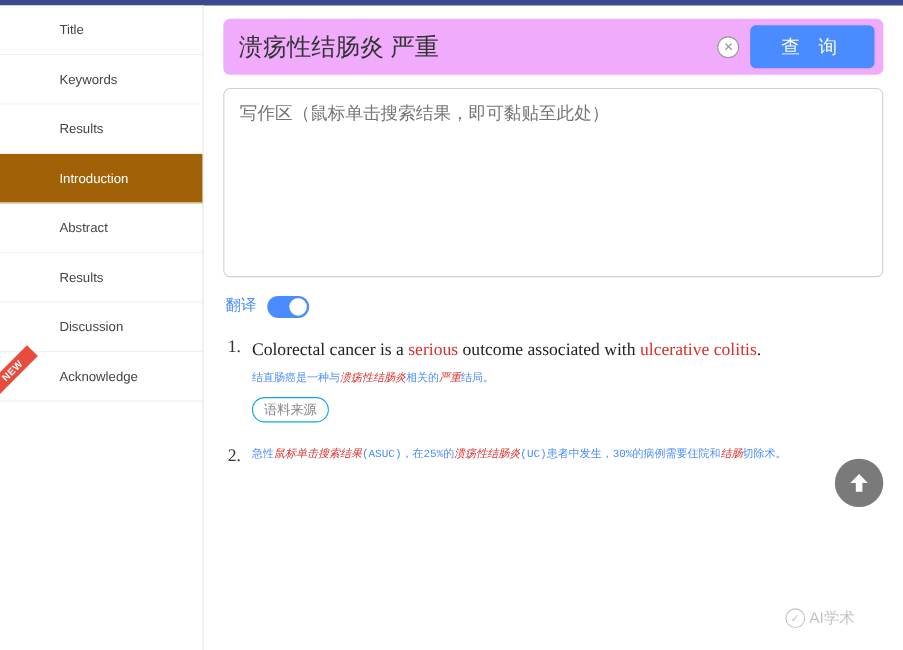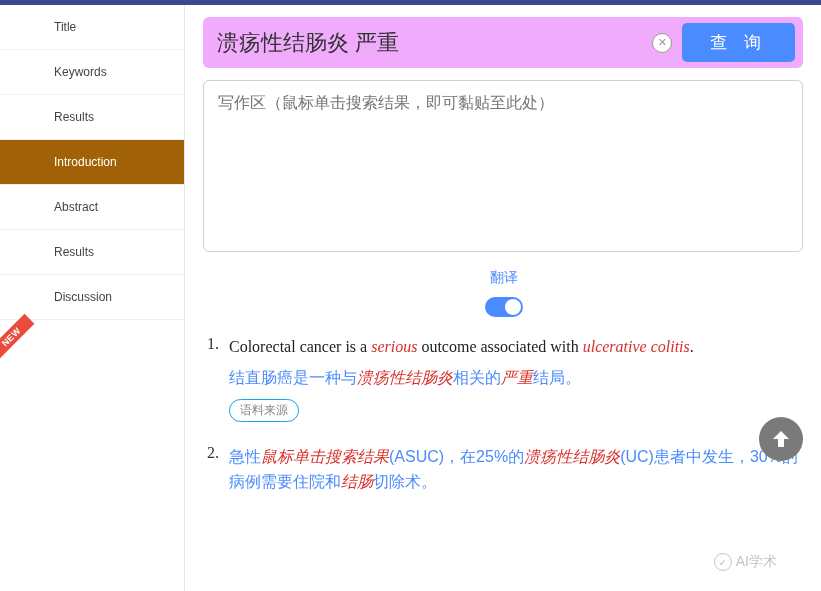--- a/index.html
+++ b/index.html
@@ -10,51 +10,52 @@
 .sidebar-item { padding: 15px 0 15px 54px; color: #444; cursor: pointer; border-bottom: 1px solid #f0f0f0; font-size: 12px; }
 .sidebar-item.active { background: #a16207; color: #fff; }
 .new-badge { position: absolute; left: 0; top: 322px; width: 0; height: 0; }
 .new-badge-ribbon { position: absolute; left: -14px; top: 8px; background: #e74c3c; color: #fff; font-size: 9px; padding: 2px 14px; transform: rotate(-45deg); font-weight: bold; letter-spacing: 0.5px; }
 .main { flex: 1; padding: 12px 18px 18px 18px; overflow-y: auto; }
 .search-row { display: flex; align-items: center; gap: 10px; background: #f0abfc; border-radius: 6px; padding: 6px 8px; }
 .search-input { flex: 1; border: none; background: transparent; font-size: 22px; color: #333; padding: 4px 6px; outline: none; font-family: inherit; }
 .clear-btn { width: 20px; height: 20px; border: 1.5px solid #999; border-radius: 50%; display: flex; align-items: center; justify-content: center; color: #999; cursor: pointer; font-size: 11px; background: #fff; }
 .query-btn { background: #4a8cff; color: #fff; border: none; padding: 8px 28px; border-radius: 5px; font-size: 17px; cursor: pointer; letter-spacing: 6px; font-family: inherit; text-align: right; }
 .writing-area { margin-top: 12px; width: 100%; height: 172px; border: 1px solid #d0d0d0; border-radius: 6px; padding: 12px 14px; font-size: 16px; color: #aaa; resize: none; font-family: inherit; outline: none; }
-.translate-row { display: flex; align-items: center; gap: 10px; margin: 14px 0 18px 2px; flex-direction: column; }
+.translate-row { display: flex; gap: 10px; margin: 14px 0 18px 2px; }
 .translate-label { color: #4a8cff; font-size: 14px; }
 .toggle { width: 38px; height: 20px; background: #4a8cff; border-radius: 10px; position: relative; cursor: pointer; }
 .toggle-knob { position: absolute; right: 2px; top: 2px; width: 16px; height: 16px; background: #fff; border-radius: 50%; }
 .results { padding-left: 4px; }
 .result-item { display: flex; margin-bottom: 22px; font-family: Georgia, 'Times New Roman', serif; }
 .result-num { width: 22px; font-size: 16px; color: #333; flex-shrink: 0; }
 .result-body { flex: 1; }
 .result-en { font-size: 16px; color: #222; line-height: 1.5; margin-bottom: 6px; }
-.hl-red { color: #d9302c; font-style: italic; }
-.result-zh { font-size: 16px; color: #4a8cff; line-height: 1.6; margin-bottom: 8px; font-family: Liberation Sans, sans-serif; }
+.hl-red { color: #d9302c; }
+.result-zh { font-size: 10px; color: #4a8cff; line-height: 1.6; margin-bottom: 8px; font-family: Liberation Mono, monospace; }
 .hl-zh { color: #d9302c; font-style: italic; }
 .source-btn { display: inline-block; border: 1px solid #0ea5e9; border-radius: 12px; padding: 2px 10px; font-size: 12px; color: #888; cursor: pointer; font-family: "Microsoft YaHei", Arial, sans-serif; }
 .scroll-top { position: absolute; right: 18px; bottom: 130px; width: 44px; height: 44px; background: #7a7a7a; border-radius: 50%; display: flex; align-items: center; justify-content: center; cursor: pointer; }
 .scroll-top svg { fill: #fff; }
 .watermark { position: absolute; right: 44px; bottom: 20px; color: #b8b8b8; font-size: 14px; display: flex; align-items: center; gap: 4px; opacity: 0.85; }
 .watermark-icon { width: 18px; height: 18px; border: 1.5px solid #b8b8b8; border-radius: 50%; display: flex; align-items: center; justify-content: center; font-size: 10px; }
 </style>
 </head>
 <body>
 
 <div class="top-bar"></div>
 <div class="container">
   <div class="sidebar">
     <div class="sidebar-item">Title</div>
     <div class="sidebar-item">Keywords</div>
     <div class="sidebar-item">Results</div>
     <div class="sidebar-item active">Introduction</div>
     <div class="sidebar-item">Abstract</div>
     <div class="sidebar-item">Results</div>
     <div class="sidebar-item">Discussion</div>
+    <div class="sidebar-item">Acknowledge</div>
     <div class="new-badge">
       <div class="new-badge-ribbon">NEW</div>
     </div>
   </div>
 
   <div class="main">
     <div class="search-row">
       <input class="search-input" value="溃疡性结肠炎 严重" style="">
       <div class="clear-btn">✕</div>
       <button class="query-btn">查 询</button>

